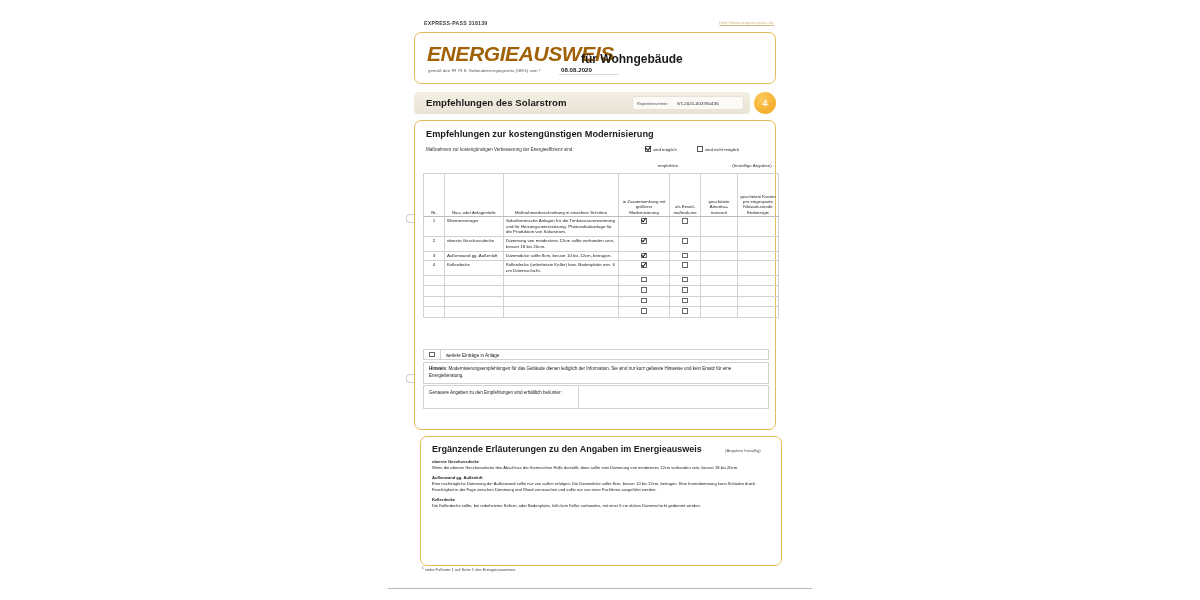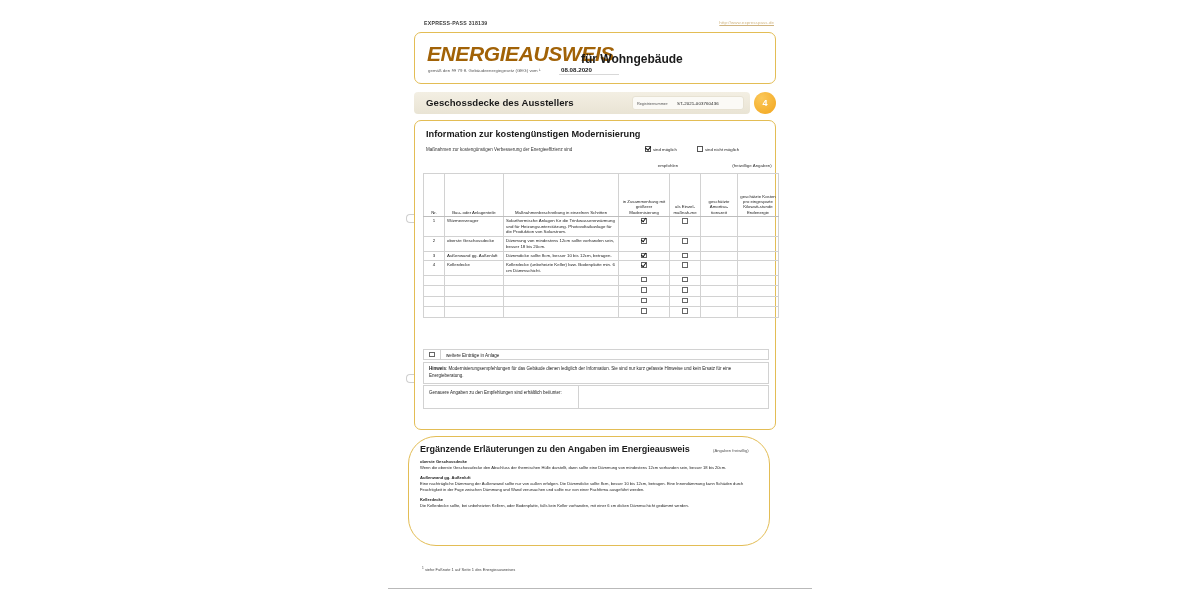--- a/index.html
+++ b/index.html
@@ -194,21 +194,21 @@
   }
   .genauer-box .sep{
     position:absolute;left:154px;top:0;width:.6px;height:100%;background:#d2d2d2;
   }
 
   
   .margin-tick{position:absolute;left:18px;width:7px;height:7px;
     border:1px solid #cfcfcf;border-right:none;border-radius:4px 0 0 4px;}
 
   
-  #card-erlaeuterungen{left:20px;top:428px;width:362px;height:110px;border-radius:28px;}
+  #card-erlaeuterungen{left:32px;top:428px;width:362px;height:130px;}
   .card-heading2{
     position:absolute;left:11px;top:7px;
     font-size:9px;font-weight:bold;color:#1b1b1b;
   }
   .heading2-note{
     position:absolute;left:304px;top:11px;
     font-size:4.2px;font-weight:normal;color:#555;
   }
   .expl-body{
     position:absolute;left:11px;top:22px;width:338px;
@@ -237,33 +237,33 @@
 
     <div class="title-box">
       <div class="title-main">ENERGIEAUSWEIS</div>
       <div class="title-sub">für Wohngebäude</div>
       <div class="title-law">gemäß den §§ 79 ff. Gebäudeenergiegesetz (GEG) vom ¹</div>
       <div class="title-date">08.08.2020</div>
       <div class="title-date-rule"></div>
     </div>
 
     <div class="banner">
-      <div class="banner-title">Geschossdecke des Ausstellers</div>
+      <div class="banner-title">Empfehlungen des Solarstrom</div>
       <div class="reg-wrap">
         <span class="reg-label">Registriernummer:</span>
         <span class="reg-value">ST-2021-003760436</span>
       </div>
     </div>
     <div class="page-badge">4</div>
 
     <div class="margin-tick" style="top:206px;"></div>
     <div class="margin-tick" style="top:366px;"></div>
 
     <div class="card" id="card-modernisierung">
-      <div class="card-heading">Information zur kostengünstigen Modernisierung</div>
+      <div class="card-heading">Empfehlungen zur kostengünstigen Modernisierung</div>
 
       <div class="measures-line">Maßnahmen zur kostengünstigen Verbesserung der Energieeffizienz sind</div>
 
       <label class="cbopt" id="opt-moeglich">
         <span class="bx on"></span>
         <span>sind möglich</span>
       </label>
       <label class="cbopt" id="opt-nicht">
         <span class="bx"></span>
         <span>sind nicht möglich</span>

